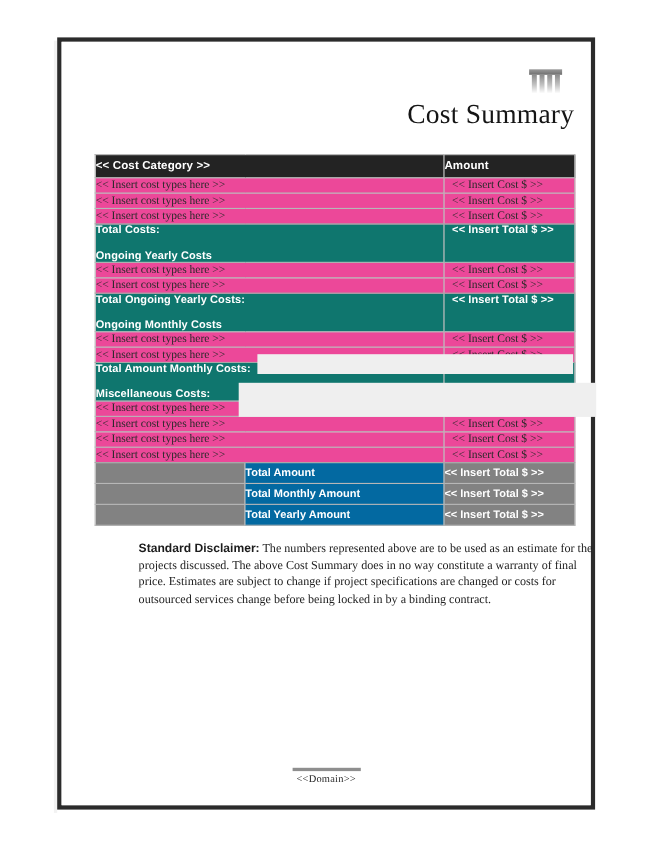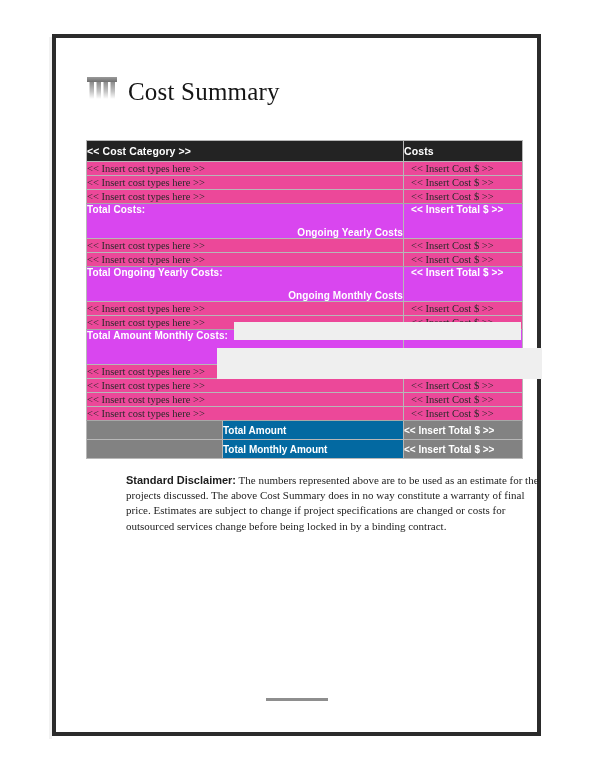--- a/index.html
+++ b/index.html
@@ -53,20 +53,21 @@
     top: 26px;
     width: 436px;
   }
 
   
   .title-block {
     display: flex;
     align-items: flex-end;
     height: 46px;
     margin-bottom: 34px;
+    flex-direction: column;
   }
   .pillar-icon {
     width: 34px;
     height: 30px;
     margin-right: 8px;
     margin-bottom: 2px;
     flex: none;
   }
   .doc-title {
     font-family: "Liberation Serif", serif;
@@ -115,38 +116,37 @@
     border-bottom: none;
   }
   .item-cell.price {
     padding-left: 7px;
   }
   .item-group-top td { border-top: 1px solid #a8a8a8; }
   .item-group-bot td { border-bottom: 1px solid #a8a8a8; }
 
   
   .total-cell {
-    background: #d946ef;
+    background: #0f766e;
     color: #ffffff;
     font-family: "Liberation Sans", sans-serif;
     font-weight: bold;
     font-size: 10px;
     padding: 7px 0 7px 8px;
     border-top: 1px solid #9b9b9b;
     border-bottom: 1px solid #6f6f6f;
     letter-spacing: 0.1px;
   }
   .total-cell.price {
     padding-left: 7px;
     vertical-align: top;
   }
   .total-cell .sub-label {
     display: block;
     margin-top: 12px;
-    text-align: right;
   }
 
   
   .sum-blank {
     background: #828282;
     height: 18px;
     border: 1px solid #9b9b9b;
   }
   .sum-label {
     background: #0369a1;
@@ -250,21 +250,21 @@
     <table class="cost-table">
       <colgroup>
         <col style="width:136px">
         <col style="width:181px">
         <col style="width:119px">
       </colgroup>
       <tbody>
 
         <tr>
           <th class="hdr-cell" colspan="2">&lt;&lt; Cost Category &gt;&gt;</th>
-          <th class="hdr-cell">Costs</th>
+          <th class="hdr-cell">Amount</th>
         </tr>
 
         <tr class="item-group-top">
           <td class="item-cell" colspan="2">&lt;&lt; Insert cost types here &gt;&gt;</td>
           <td class="item-cell price">&lt;&lt; Insert Cost $ &gt;&gt;</td>
         </tr>
         <tr>
           <td class="item-cell" colspan="2">&lt;&lt; Insert cost types here &gt;&gt;</td>
           <td class="item-cell price">&lt;&lt; Insert Cost $ &gt;&gt;</td>
         </tr>
@@ -332,25 +332,31 @@
         <tr>
           <td class="sum-blank"></td>
           <td class="sum-label">Total Amount</td>
           <td class="sum-price">&lt;&lt; Insert Total $ &gt;&gt;</td>
         </tr>
         <tr>
           <td class="sum-blank"></td>
           <td class="sum-label">Total Monthly Amount</td>
           <td class="sum-price">&lt;&lt; Insert Total $ &gt;&gt;</td>
         </tr>
+        <tr>
+          <td class="sum-blank"></td>
+          <td class="sum-label">Total Yearly Amount</td>
+          <td class="sum-price">&lt;&lt; Insert Total $ &gt;&gt;</td>
+        </tr>
       </tbody>
     </table>
 
     <p class="disclaimer"><span class="lead">Standard Disclaimer:</span><span> The numbers represented above are to be used as an estimate for the projects discussed. The above Cost Summary does in no way constitute a warranty of final price. Estimates are subject to change if project specifications are changed or costs for outsourced services change before being locked in by a binding contract.</span></p>
 
     <div class="ph-box" id="ph-1"></div>
     <div class="ph-box" id="ph-2"></div>
   </div>
 
   <div class="footer">
     <div class="footer-rule"></div>
+    <div class="footer-text">&lt;&lt;Domain&gt;&gt;</div>
   </div>
 </div>
 
 </body></html>

